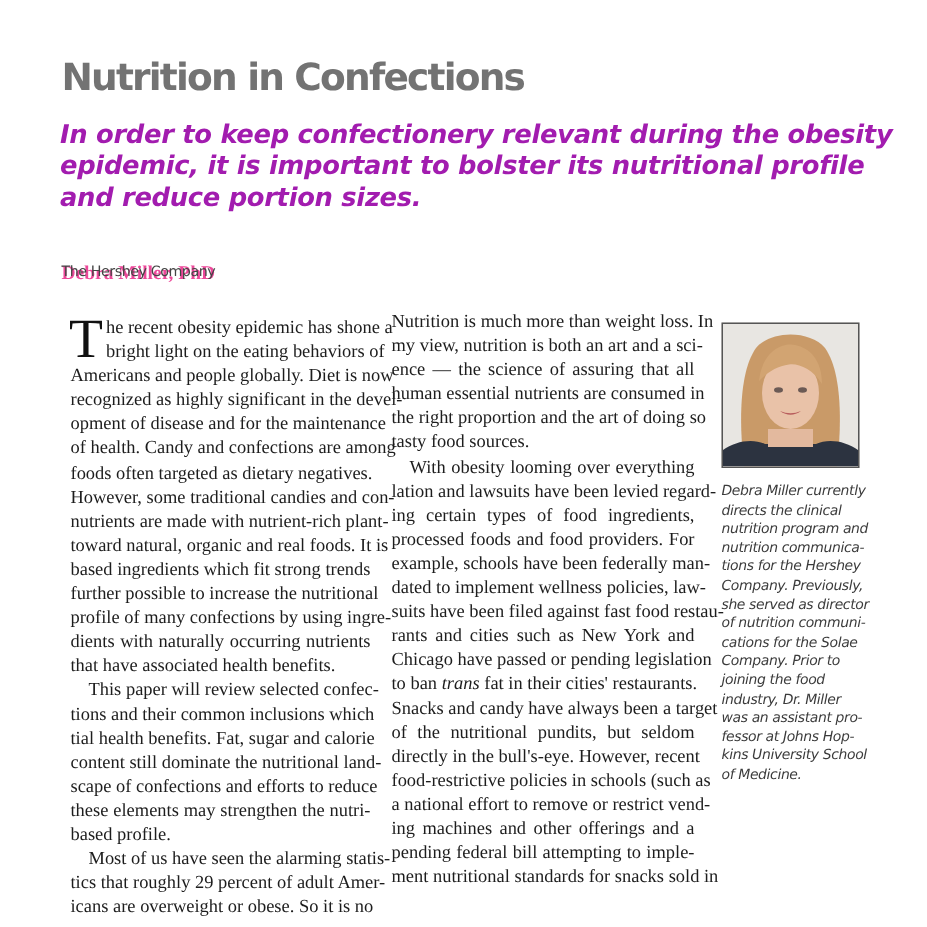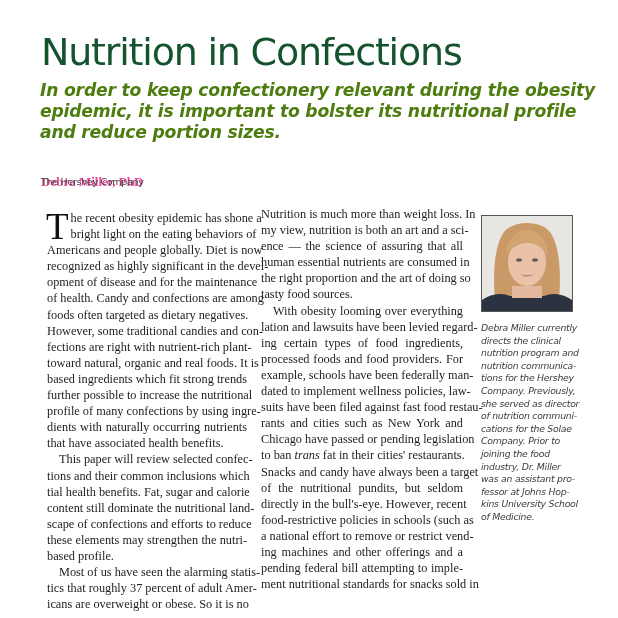--- a/index.html
+++ b/index.html
@@ -1,26 +1,26 @@
 <!DOCTYPE html>
 <html><head>
 <meta charset="utf-8">
 <style>
   html, body { margin: 0; padding: 0; background: #ffffff; }
   body { width: 618px; height: 618px; position: relative; overflow: hidden; color: #1a1a1a; }
   .title {
     position: absolute; left: 41px; top: 30px;
-    font-family: "DejaVu Sans", sans-serif; font-weight: normal;
-    font-size: 38px; letter-spacing: -1.2px; line-height: 44px; color: #14532d;
+    font-family: "DejaVu Sans", sans-serif; font-weight: bold;
+    font-size: 25px; letter-spacing: -1.2px; line-height: 44px; color: #737373;
     white-space: nowrap;
   }
   .deck {
     position: absolute; left: 40px; top: 80px; width: 560px;
     font-family: "DejaVu Sans", sans-serif; font-weight: bold; font-style: italic;
-    font-size: 17.2px; line-height: 21px; color: #4d7c0f; letter-spacing: -0.2px;
+    font-size: 17.2px; line-height: 21px; color: #a21caf; letter-spacing: -0.2px;
   }
   .author {
     position: absolute; left: 41px; top: 154px;
     font-family: "Liberation Serif", serif; font-weight: bold; font-size: 13px; color: #ec4899; margin-top: 20px;
   }
   .affil {
     position: absolute; left: 41px; top: 176px;
     font-family: "DejaVu Sans", sans-serif; font-size: 9.5px; color: #444; letter-spacing: -0.3px;
   }
   .col {
@@ -59,36 +59,36 @@
 <div class="col col1" id="col1">
   <span class="dropcap">T</span>
 <span class="line">he recent obesity epidemic has shone a</span>
     <span class="line">bright light on the eating behaviors of</span>
     <span class="line">Americans and people globally. Diet is now</span>
     <span class="line">recognized as highly significant in the devel-</span>
     <span class="line">opment of disease and for the maintenance</span>
     <span class="line">of health. Candy and confections are among</span>
     <span class="line">foods often targeted as dietary negatives.</span>
     <span class="line">However, some traditional candies and con-</span>
-    <span class="line">fections are right with nutrient-rich plant-</span>
+    <span class="line">nutrients are made with nutrient-rich plant-</span>
     <span class="line">toward natural, organic and real foods. It is</span>
     <span class="line">based ingredients which fit strong trends</span>
     <span class="line">further possible to increase the nutritional</span>
     <span class="line">profile of many confections by using ingre-</span>
     <span class="line">dients with naturally occurring nutrients</span>
     <span class="line last">that have associated health benefits.</span>
     <span class="line indent">This paper will review selected confec-</span>
     <span class="line">tions and their common inclusions which</span>
     <span class="line">tial health benefits. Fat, sugar and calorie</span>
     <span class="line">content still dominate the nutritional land-</span>
     <span class="line">scape of confections and efforts to reduce</span>
     <span class="line">these elements may strengthen the nutri-</span>
     <span class="line last">based profile.</span>
     <span class="line indent">Most of us have seen the alarming statis-</span>
-    <span class="line">tics that roughly 37 percent of adult Amer-</span>
+    <span class="line">tics that roughly 29 percent of adult Amer-</span>
     <span class="line">icans are overweight or obese. So it is no</span>
   </div>
 
 <div class="col col2" id="col2">
     <span class="line">Nutrition is much more than weight loss. In</span>
     <span class="line">my view, nutrition is both an art and a sci-</span>
     <span class="line">ence — the science of assuring that all</span>
     <span class="line">human essential nutrients are consumed in</span>
     <span class="line">the right proportion and the art of doing so</span>
     <span class="line last">tasty food sources.</span>

